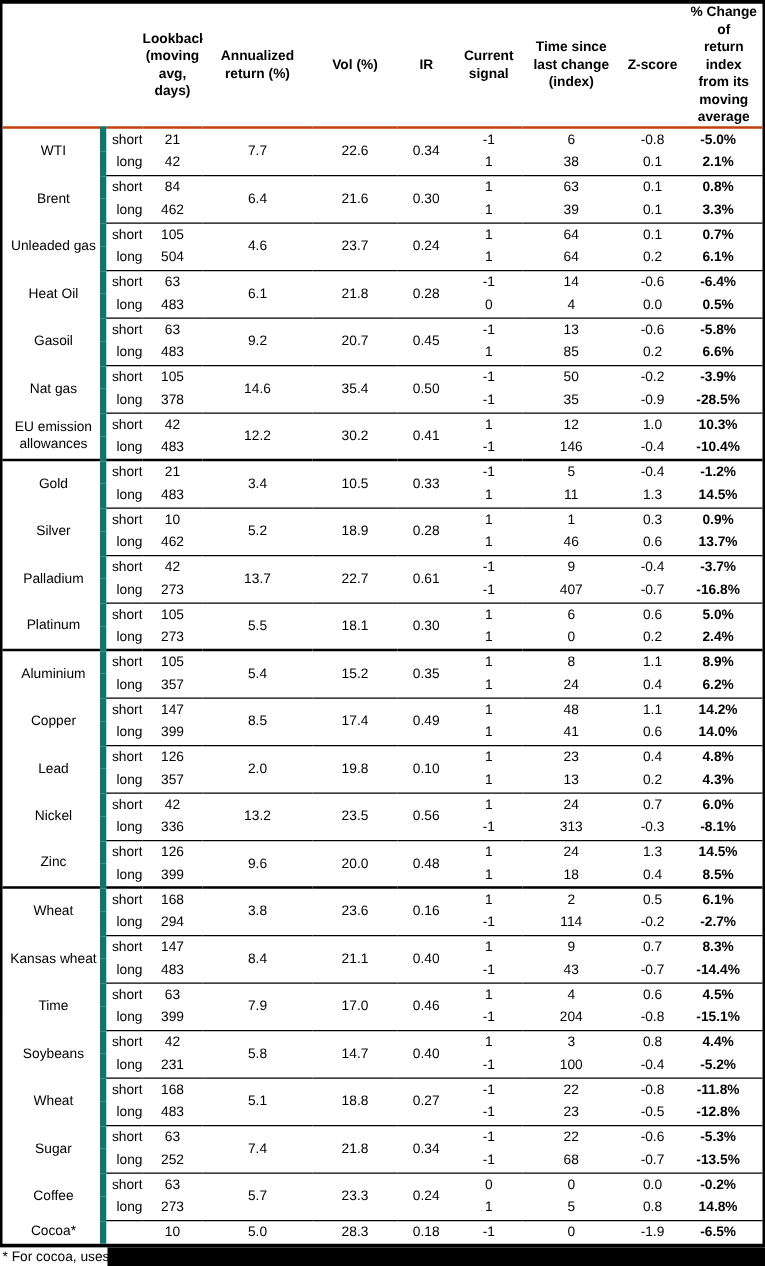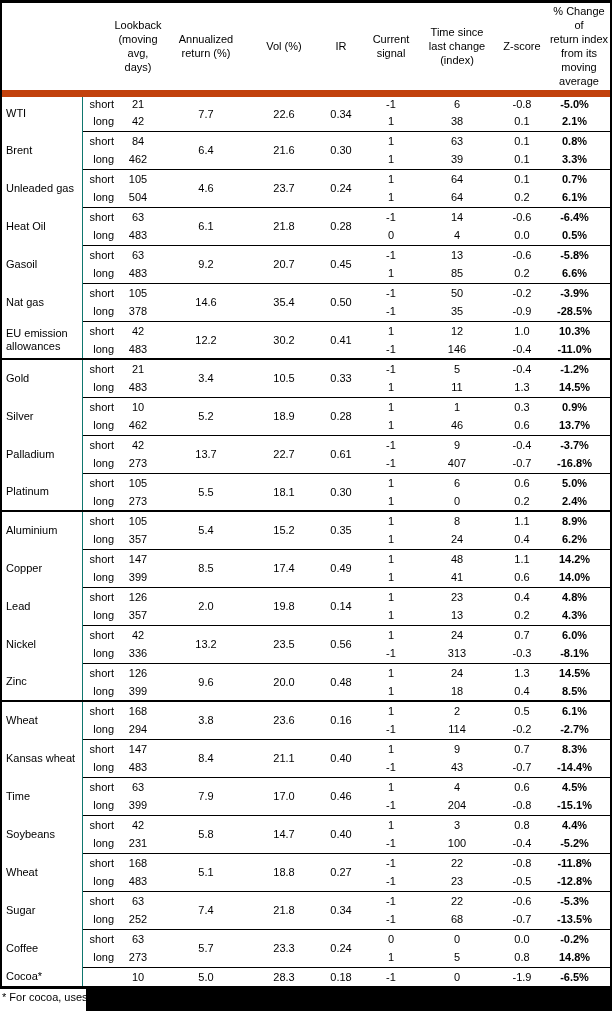--- a/index.html
+++ b/index.html
@@ -9,28 +9,28 @@
     box-sizing:border-box;position:relative;
   }
   .table-wrap{
     box-sizing:border-box;width:612px;
     border:2px solid #000;border-top-width:3px;border-bottom-width:3px;
   }
   table{border-collapse:collapse;table-layout:fixed;width:608px;}
   th,td{padding:0;font-size:11px;overflow:hidden;}
   thead tr{height:90px;}
   th{
-    font-weight:normal;text-align:center;vertical-align:middle;
-    line-height:14px;white-space:pre-line;border-bottom:7px solid #c2410c;
+    font-weight:bold;text-align:center;vertical-align:middle;
+    line-height:14px;white-space:pre-line;border-bottom:2px solid #c2410c;
   }
   tbody tr{height:19px;}
   td{vertical-align:middle;}
   td.name{
-    text-align:left;padding-left:4px;line-height:13px;
-    border-right:1px solid #0f766e;
+    text-align:center;padding-left:4px;line-height:13px;
+    border-right:5px solid #0f766e;
   }
   td.period{text-align:right;padding-left:4px;}
   td.num{text-align:center;}
   td.pct{text-align:center;padding-right:9px;font-weight:bold;}
   tr.commodity-start td:not(.name){border-top:1px solid #000;}
   tr.section-start td{border-top:2px solid #000;}
   .footer{
     position:relative;width:612px;height:22px;background:#000;
   }
   .footnote{
@@ -213,21 +213,21 @@
             <td class="num">12</td>
             <td class="num">1.0</td>
             <td class="pct">10.3%</td>
           </tr>
           <tr>
             <td class="period">long</td>
             <td class="num">483</td>
             <td class="num">-1</td>
             <td class="num">146</td>
             <td class="num">-0.4</td>
-            <td class="pct">-11.0%</td>
+            <td class="pct">-10.4%</td>
           </tr>
           <tr class="section-start">
             <td class="name" rowspan="2">Gold</td>
             <td class="period">short</td>
             <td class="num">21</td>
             <td class="num" rowspan="2">3.4</td>
             <td class="num" rowspan="2">10.5</td>
             <td class="num" rowspan="2">0.33</td>
             <td class="num">-1</td>
             <td class="num">5</td>
@@ -341,21 +341,21 @@
             <td class="num">41</td>
             <td class="num">0.6</td>
             <td class="pct">14.0%</td>
           </tr>
           <tr class="commodity-start">
             <td class="name" rowspan="2">Lead</td>
             <td class="period">short</td>
             <td class="num">126</td>
             <td class="num" rowspan="2">2.0</td>
             <td class="num" rowspan="2">19.8</td>
-            <td class="num" rowspan="2">0.14</td>
+            <td class="num" rowspan="2">0.10</td>
             <td class="num">1</td>
             <td class="num">23</td>
             <td class="num">0.4</td>
             <td class="pct">4.8%</td>
           </tr>
           <tr>
             <td class="period">long</td>
             <td class="num">357</td>
             <td class="num">1</td>
             <td class="num">13</td>

